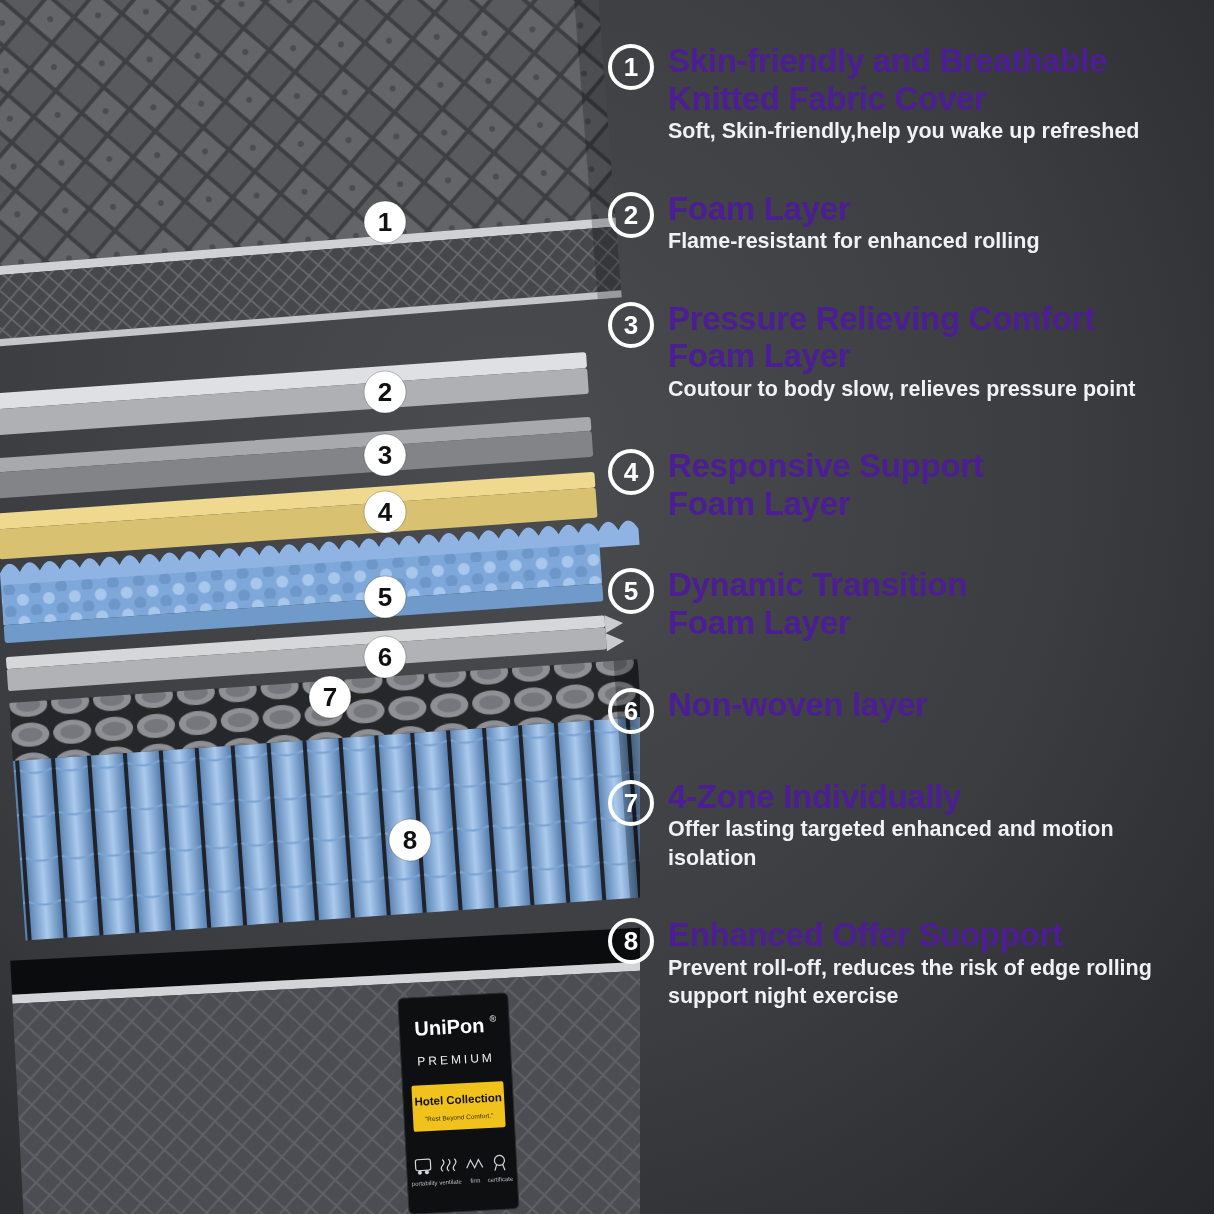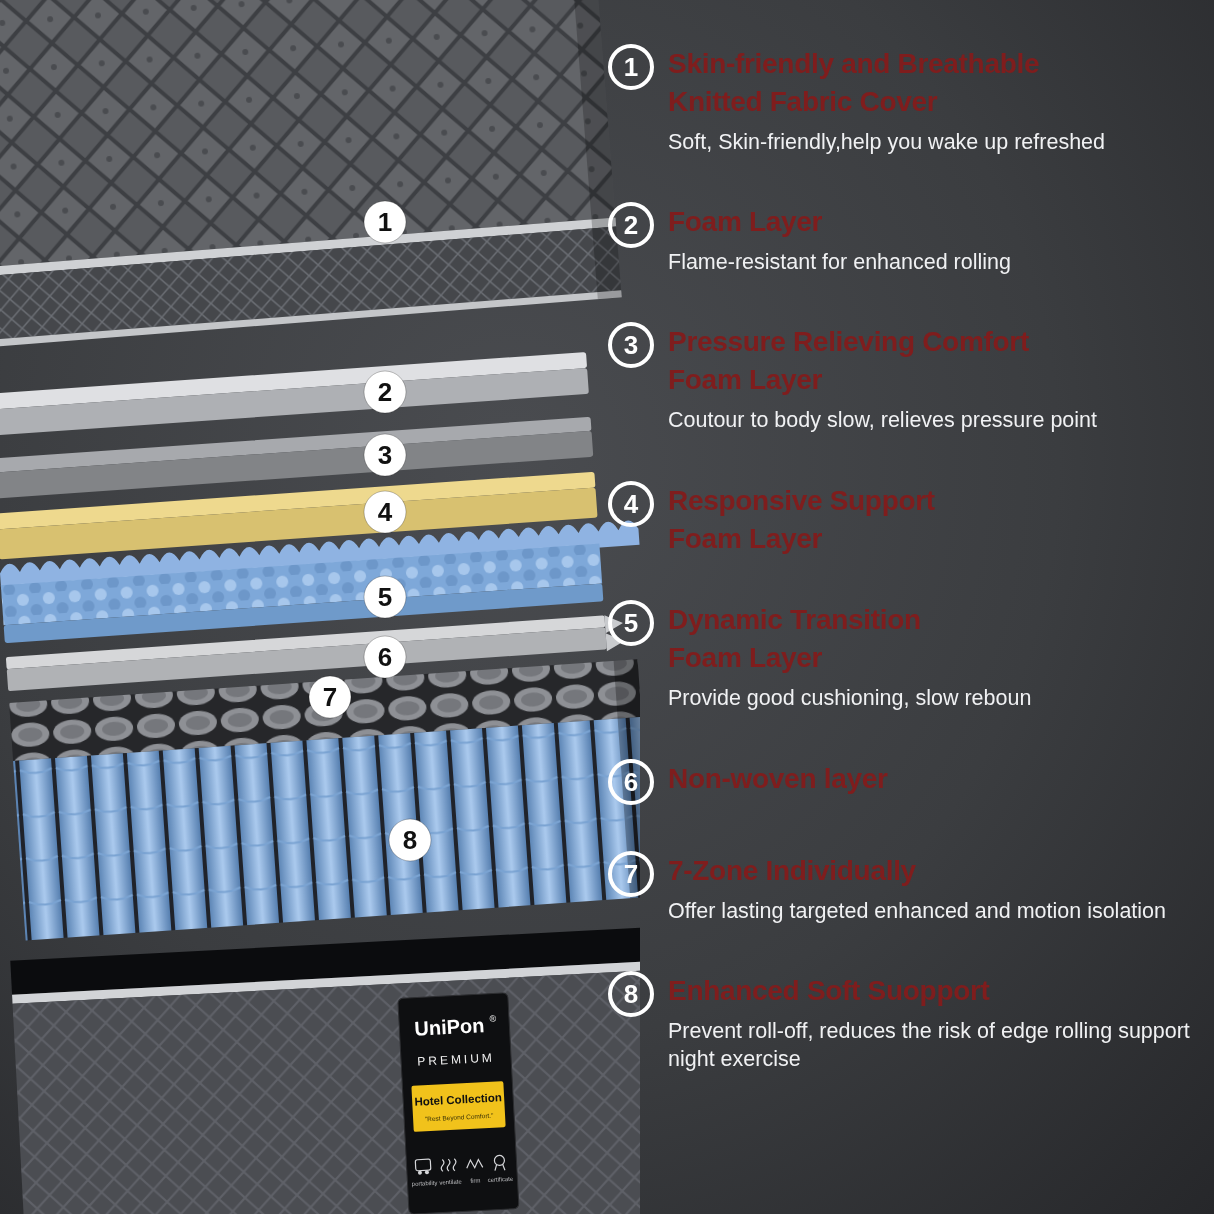--- a/index.html
+++ b/index.html
@@ -15,27 +15,27 @@
     padding:42px 10px 0 8px;
   }
   .feature{display:flex;gap:14px;margin-bottom:44px;align-items:flex-start;}
   .ring{
     width:38px;height:38px;border:4px solid #ffffff;border-radius:50%;
     color:#ffffff;font-weight:bold;font-size:26px;line-height:38px;
     display:flex;align-items:center;justify-content:center;flex:0 0 auto;margin-top:2px;
   }
   .fbody{min-width:0;}
   .title-line{
-    color:#7f1d1d;font-size:28px;font-weight:bold;line-height:1.14;
-    letter-spacing:-0.3px;white-space:nowrap;margin-top:6px;
+    color:#4c1d95;font-size:33px;font-weight:bold;line-height:1.14;
+    letter-spacing:-0.3px;white-space:nowrap;
   }
   .title-line:empty{display:none;}
   .desc{
-    color:#f0f1f3;font-size:21.5px;font-weight:normal;line-height:1.32;
-    margin-top:10px;max-width:548px;
+    color:#f0f1f3;font-size:21.5px;font-weight:bold;line-height:1.32;
+    max-width:548px;
   }
   .desc:empty{display:none;}
   text{font-family:"Liberation Sans",sans-serif;}
 </style>
 </head>
 <body>
 
 <div class="stage">
 
   <svg id="diagram" width="640" height="1214" viewBox="0 0 640 1214" xmlns="http://www.w3.org/2000/svg">
@@ -226,43 +226,42 @@
         <div class="title-line">Responsive Support</div>
         <div class="title-line">Foam Layer</div>
       </div>
     </div>
 
     <div class="feature">
       <div class="ring">5</div>
       <div class="fbody">
         <div class="title-line">Dynamic Transition</div>
         <div class="title-line">Foam Layer</div>
-        <div class="desc">Provide good cushioning, slow reboun</div>
       </div>
     </div>
 
     <div class="feature">
       <div class="ring">6</div>
       <div class="fbody">
         <div class="title-line">Non-woven layer</div>
 
       </div>
     </div>
 
     <div class="feature">
       <div class="ring">7</div>
       <div class="fbody">
-        <div class="title-line">7-Zone Individually</div>
+        <div class="title-line">4-Zone Individually</div>
         <div class="desc">Offer lasting targeted enhanced and motion isolation</div>
       </div>
     </div>
 
     <div class="feature">
       <div class="ring">8</div>
       <div class="fbody">
-        <div class="title-line">Enhanced Soft Suopport</div>
+        <div class="title-line">Enhanced Offer Suopport</div>
 
         <div class="desc">Prevent roll-off, reduces the risk of edge rolling support night exercise</div>
       </div>
     </div>
 
   </div>
 </div>
 
 </body></html>

